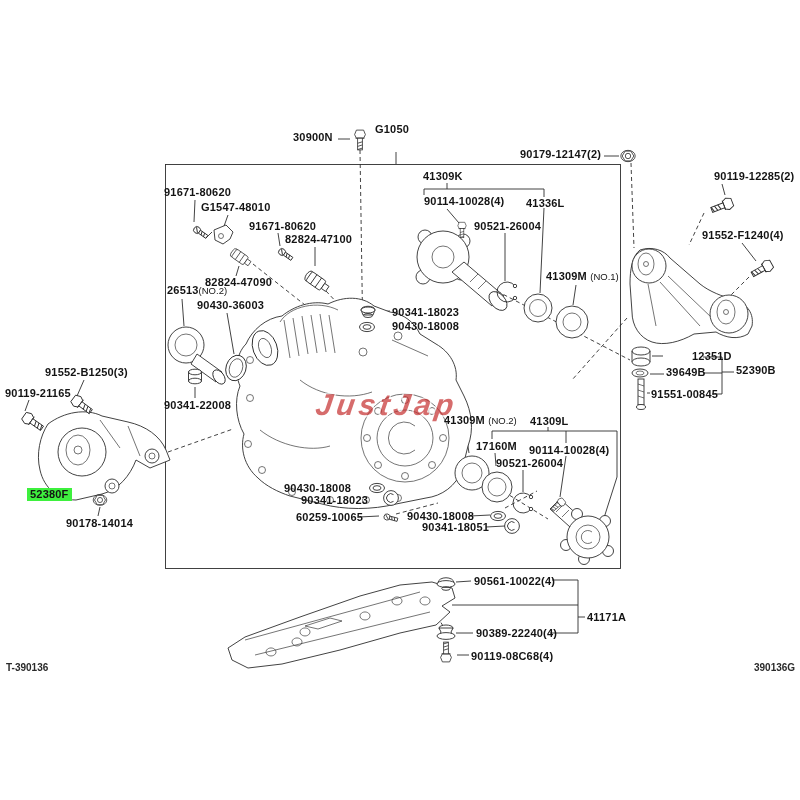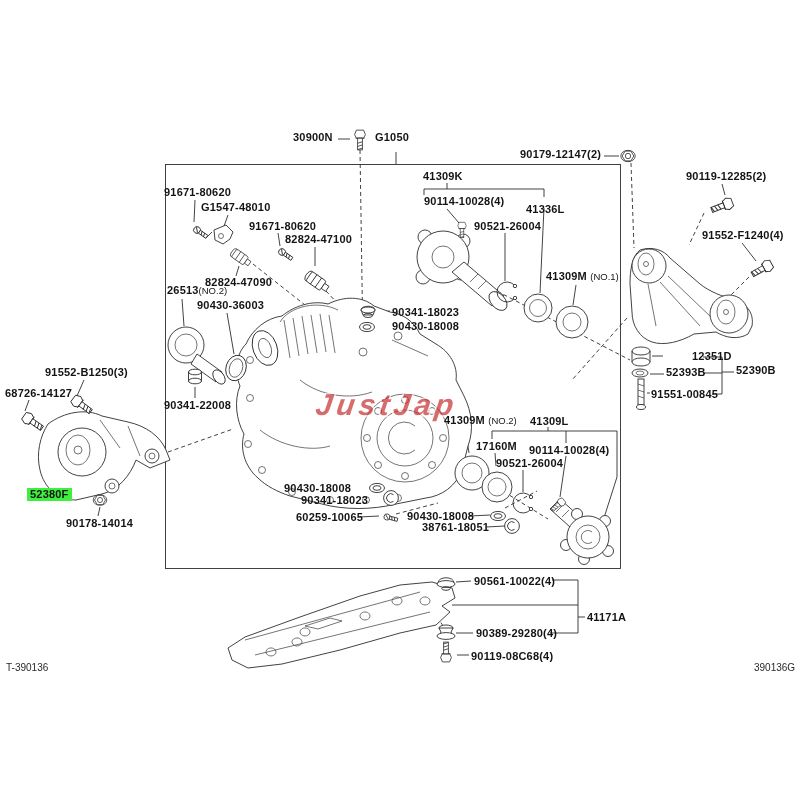--- a/index.html
+++ b/index.html
@@ -3,21 +3,21 @@
 <meta charset="utf-8">
 <style>
   html,body{margin:0;padding:0;background:#fff;}
   .stage{position:relative;width:800px;height:800px;background:#ffffff;overflow:hidden;
          font-family:"Liberation Sans",sans-serif;}
   .art{position:absolute;left:0;top:0;z-index:1;}
   .lbl{position:absolute;z-index:3;font-weight:bold;font-size:11px;line-height:1;
        letter-spacing:.2px;color:#141414;white-space:nowrap;}
   .lbl .sfx{font-weight:normal;font-size:9.5px;letter-spacing:0;text-align:right;}
   .hl{background:#3ef03e;padding:1px 3px;}
-  .corner{position:absolute;z-index:3;font-size:10px;font-weight:normal;color:#2a2a2a;}
+  .corner{position:absolute;z-index:3;font-size:10px;font-weight:bold;color:#2a2a2a;}
   .watermark{position:absolute;left:316px;top:388px;z-index:2;font-size:30px;font-weight:bold;
        font-style:italic;letter-spacing:4px;color:#c62f2f;opacity:.7;transform:skewX(-8deg);
        text-shadow:-1.5px -1.5px 0 #fff,1.5px -1.5px 0 #fff,-1.5px 1.5px 0 #fff,1.5px 1.5px 0 #fff;}
   svg .ln{stroke:#2e2e2e;stroke-width:.9;fill:none;}
   svg .dash{stroke:#2e2e2e;stroke-width:.9;fill:none;stroke-dasharray:4 3;}
   svg .fw{stroke:#2e2e2e;stroke-width:.9;fill:#ffffff;}
   svg .thin{stroke:#3a3a3a;stroke-width:.7;fill:none;}
 </style>
 </head>
 <body>
@@ -337,58 +337,58 @@
     <use href="#boltH" transform="translate(558,505) rotate(140) scale(0.7)"></use>
     <use href="#grommetDome" transform="translate(446,582)"></use>
     <use href="#grommetStack" transform="translate(446,632)"></use>
     <use href="#boltH" transform="translate(446,652) rotate(-90) scale(0.9)"></use>
   </g>
 </svg>
 
 <div class="watermark">JustJap</div>
 
 <div class="lbl" style="left:293px;top:132px"><span>30900N</span></div>
-<div class="lbl" style="left:375px;top:132px"><span>G1050</span></div>
+<div class="lbl" style="left:375px;top:124px"><span>G1050</span></div>
 <div class="lbl" style="left:520px;top:149px"><span>90179-12147(2)</span></div>
-<div class="lbl" style="left:686px;top:171px"><span>90119-12285(2)</span></div>
+<div class="lbl" style="left:714px;top:171px"><span>90119-12285(2)</span></div>
 <div class="lbl" style="left:702px;top:230px"><span>91552-F1240(4)</span></div>
 <div class="lbl" style="left:423px;top:171px"><span>41309K</span></div>
 <div class="lbl" style="left:424px;top:196px"><span>90114-10028(4)</span></div>
-<div class="lbl" style="left:526px;top:204px"><span>41336L</span></div>
+<div class="lbl" style="left:526px;top:198px"><span>41336L</span></div>
 <div class="lbl" style="left:474px;top:221px"><span>90521-26004</span></div>
 <div class="lbl" style="left:546px;top:271px"><span>41309M</span> <span class="sfx">(NO.1)</span></div>
 <div class="lbl" style="left:164px;top:187px"><span>91671-80620</span></div>
 <div class="lbl" style="left:201px;top:202px"><span>G1547-48010</span></div>
 <div class="lbl" style="left:249px;top:221px"><span>91671-80620</span></div>
 <div class="lbl" style="left:285px;top:234px"><span>82824-47100</span></div>
 <div class="lbl" style="left:205px;top:277px"><span>82824-47090</span></div>
 <div class="lbl" style="left:167px;top:285px"><span>26513</span><span class="sfx">(NO.2)</span></div>
 <div class="lbl" style="left:197px;top:300px"><span>90430-36003</span></div>
 <div class="lbl" style="left:164px;top:400px"><span>90341-22008</span></div>
 <div class="lbl" style="left:45px;top:367px"><span>91552-B1250(3)</span></div>
-<div class="lbl" style="left:5px;top:388px"><span>68726-14127</span></div>
+<div class="lbl" style="left:5px;top:388px"><span>90119-21165</span></div>
 <div class="lbl hl" style="left:27px;top:488px"><span>52380F</span></div>
 <div class="lbl" style="left:66px;top:518px"><span>90178-14014</span></div>
 <div class="lbl" style="left:392px;top:307px"><span>90341-18023</span></div>
 <div class="lbl" style="left:392px;top:321px"><span>90430-18008</span></div>
 <div class="lbl" style="left:692px;top:351px"><span>12351D</span></div>
-<div class="lbl" style="left:666px;top:367px"><span>52393B</span></div>
+<div class="lbl" style="left:666px;top:367px"><span>39649B</span></div>
 <div class="lbl" style="left:736px;top:365px"><span>52390B</span></div>
 <div class="lbl" style="left:651px;top:389px"><span>91551-00845</span></div>
 <div class="lbl" style="left:444px;top:415px"><span>41309M</span> <span class="sfx">(NO.2)</span></div>
 <div class="lbl" style="left:530px;top:416px"><span>41309L</span></div>
 <div class="lbl" style="left:476px;top:441px"><span>17160M</span></div>
 <div class="lbl" style="left:529px;top:445px"><span>90114-10028(4)</span></div>
 <div class="lbl" style="left:496px;top:458px"><span>90521-26004</span></div>
 <div class="lbl" style="left:284px;top:483px"><span>90430-18008</span></div>
 <div class="lbl" style="left:301px;top:495px"><span>90341-18023</span></div>
 <div class="lbl" style="left:296px;top:512px"><span>60259-10065</span></div>
 <div class="lbl" style="left:407px;top:511px"><span>90430-18008</span></div>
-<div class="lbl" style="left:422px;top:522px"><span>38761-18051</span></div>
+<div class="lbl" style="left:422px;top:522px"><span>90341-18051</span></div>
 <div class="lbl" style="left:474px;top:576px"><span>90561-10022(4)</span></div>
 <div class="lbl" style="left:587px;top:612px"><span>41171A</span></div>
-<div class="lbl" style="left:476px;top:628px"><span>90389-29280(4)</span></div>
+<div class="lbl" style="left:476px;top:628px"><span>90389-22240(4)</span></div>
 <div class="lbl" style="left:471px;top:651px"><span>90119-08C68(4)</span></div>
 
 <div class="corner" style="left:6px;top:662px">T-390136</div>
 <div class="corner" style="left:754px;top:662px">390136G</div>
 
 </div>
 
 </body></html>

